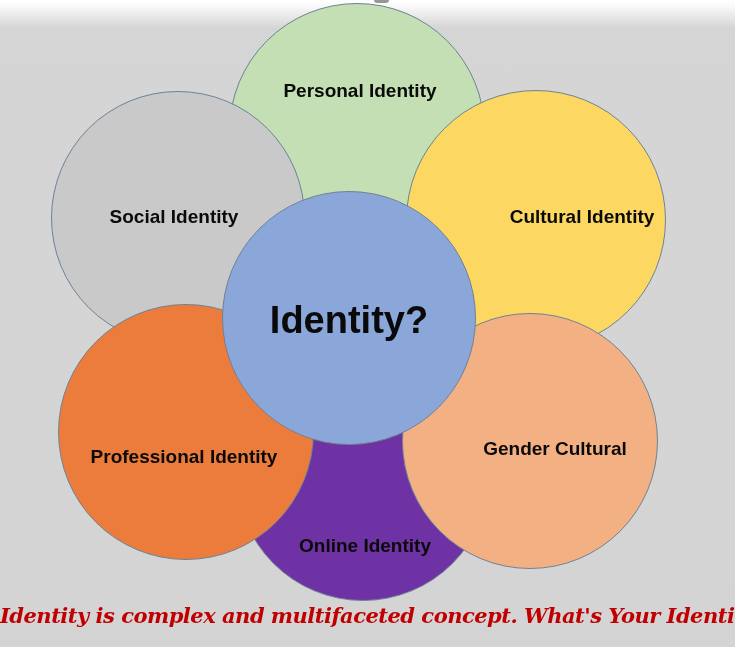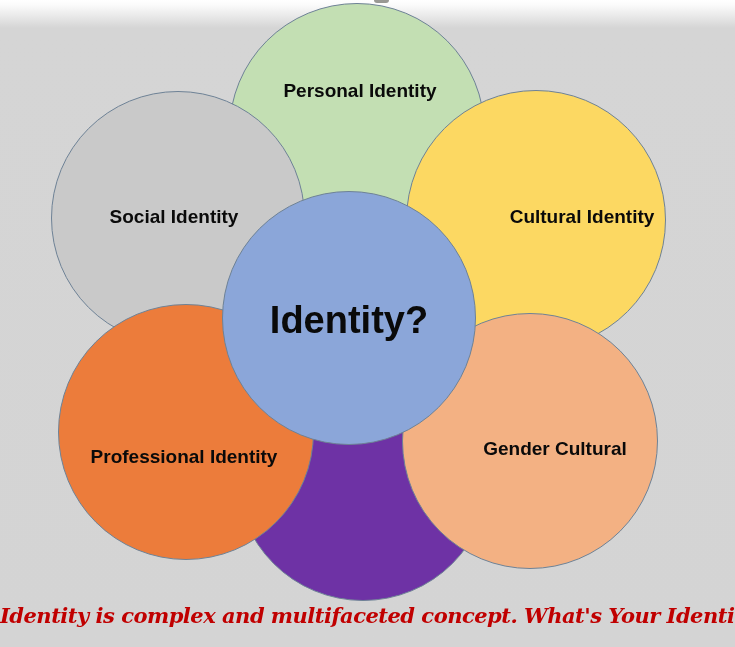--- a/index.html
+++ b/index.html
@@ -93,16 +93,17 @@
   <span class="lbl lbl-social">Social Identity</span>
 
   <span class="lbl lbl-cultural">Cultural Identity</span>
 
   <span class="lbl lbl-center">Identity?</span>
 
   <span class="lbl lbl-professional">Professional Identity</span>
 
   <span class="lbl lbl-gender">Gender Cultural</span>
 
+  <span class="lbl lbl-online">Online Identity</span>
 
   <div class="caption" style="color: rgb(192, 0, 0);">Identity is complex and multifaceted concept. What's Your Identity ?</div>
 
 </div>
 
 </body></html>

